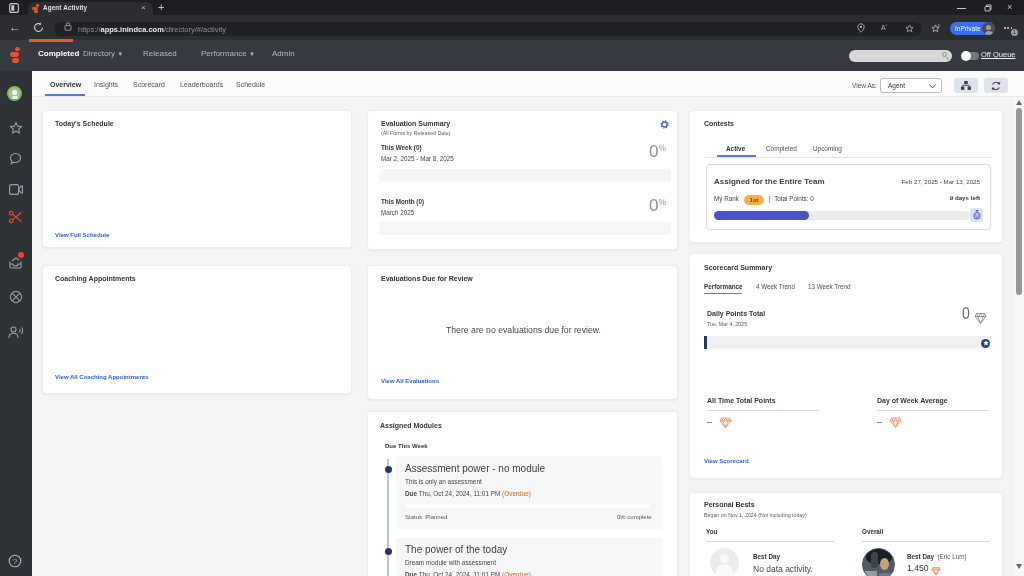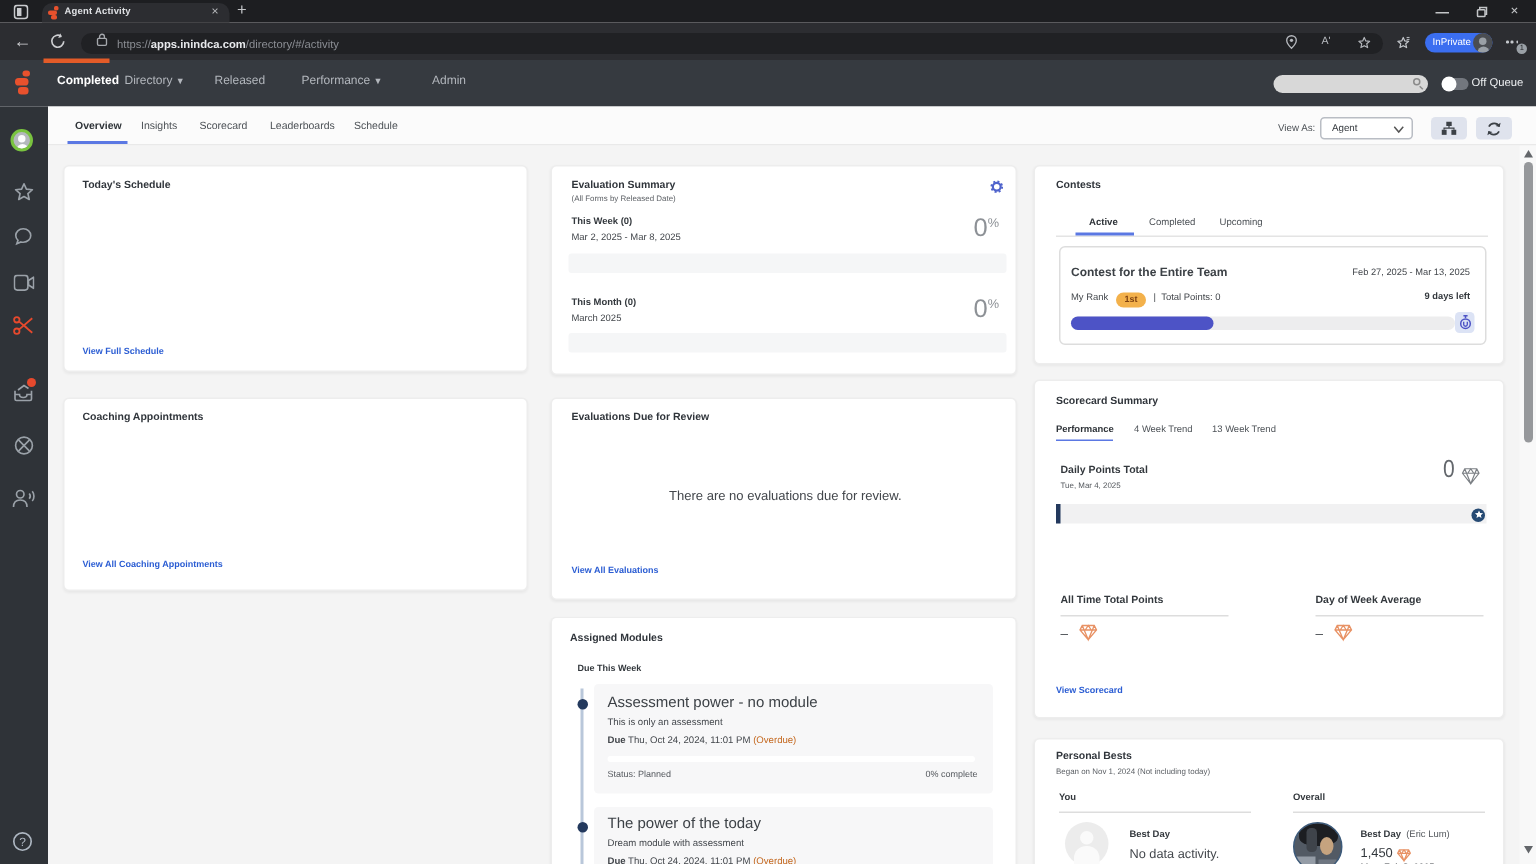--- a/index.html
+++ b/index.html
@@ -14,21 +14,21 @@
 #urlrow { left:0; top:15px; width:1024px; height:25px; background:#2c2d31; }
 #urlpill { left:54px; top:7px; width:868px; height:14px; background:#202124; border-radius:7px; }
 .urltxt { position:absolute; font-size:7.5px; }
 #orangestrip { left:29px; top:39px; width:44px; height:3px; background:#e35b28; }
 
 #appnav { left:0; top:40px; width:1024px; height:31px; background:#363a40; }
 .navitem { position:absolute; top:9px; font-size:8px; color:#b3b7bd; }
 #searchpill { left:849px; top:10px; width:103px; height:12px; background:#d8d8d8; border-radius:6px; }
 #offq-track { left:963px; top:12px; width:16px; height:8px; background:#73777e; border-radius:4px; }
 #offq-knob { left:961px; top:10.5px; width:10px; height:10px; background:#fff; border-radius:50%; }
-#offqtxt { left:981px; top:10px; font-size:7.5px; color:#eef0f2; }
+#offqtxt { left:981px; top:10px; font-size:7.5px; color:#eef0f2;text-decoration:underline; }
 
 #sidebar { left:0; top:71px; width:32px; height:505px; background:#2f3338; }
 
 #subnav { left:32px; top:71px; width:992px; height:26px; background:#fbfbfb; border-bottom:1px solid #e9e9e9; }
 .stab { position:absolute; top:10px; font-size:7px; color:#4c5156; }
 #viewas { left:820px; top:11px; font-size:6.5px; color:#4c5156; }
 #agentsel { left:848px; top:7px; width:62px; height:15px; background:#fff; border:1px solid #b9bdc4; border-radius:3px; font-size:6.5px; color:#33383d; }
 .sbtn { position:absolute; top:7px; width:24px; height:15px; background:#dfe3ed; border-radius:3px; }
 
 #content { left:32px; top:97px; width:981px; height:479px; background:#f4f4f4; }
@@ -110,21 +110,21 @@
   <div class="abs" id="appnav">
     <div class="abs" style="left:10px; top:7px; width:10px; height:16px;">
       <div class="abs" style="left:5px; top:0; width:4.5px; height:4px; background:#e8512d; border-radius:2px;"></div>
       <div class="abs" style="left:0; top:5px; width:9px; height:5px; background:#e8512d; border-radius:2.4px;"></div>
       <div class="abs" style="left:2px; top:11px; width:7px; height:4.5px; background:#e8512d; border-radius:2.2px;"></div>
     </div>
     <div class="abs navitem" style="left:38px; color:#fff; font-weight:bold;">Completed</div>
     <div class="abs navitem" style="left:83px;">Directory <span style="font-size:6px; position:relative; top:-0.5px;">▼</span></div>
     <div class="abs navitem" style="left:143px;">Released</div>
     <div class="abs navitem" style="left:201px;">Performance <span style="font-size:6px; position:relative; top:-0.5px;">▼</span></div>
-    <div class="abs navitem" style="left:288px;">Admin</div>
+    <div class="abs navitem" style="left:272px;">Admin</div>
     <div class="abs" id="searchpill">
         <span class="abs" style="right:5px; top:2px; width:5px; height:5px; border:1px solid #8a8a8a; border-radius:50%;"></span>
         <span class="abs" style="right:3.5px; top:8px; width:3px; height:1px; background:#8a8a8a; transform:rotate(45deg);"></span>
       </div>
     <div class="abs" id="offq-track"></div>
     <div class="abs" id="offq-knob"></div>
     <div class="abs" id="offqtxt">Off Queue</div>
   </div>
   <div class="abs" id="orangestrip"></div>
 
@@ -187,21 +187,21 @@
   </div>
 
   <div class="card" style="left:689px; top:110px; width:314px; height:133px;">
     <div class="ctitle" style="left:14px; top:9px;">Contests</div>
     <div class="abs" style="left:14px; top:46px; width:288px; border-bottom:1px solid #e4e4e4;"></div>
     <div class="abs" style="left:36px; top:34px; font-size:6.4px; font-weight:bold; color:#2e3338;">Active</div>
     <div class="abs" style="left:27px; top:44px; width:39px; height:2px; background:#5b78e3;"></div>
     <div class="abs" style="left:76px; top:34px; font-size:6.4px; color:#4c5156;">Completed</div>
     <div class="abs" style="left:123px; top:34px; font-size:6.4px; color:#4c5156;">Upcoming</div>
     <div class="abs" style="left:16px; top:53px; width:285px; height:66px; border:1px solid #ddd; border-radius:4px;"></div>
-    <div class="abs" style="left:24px; top:66px; font-size:8px; font-weight:bold; color:#3c4146;">Contest for the Entire Team</div>
+    <div class="abs" style="left:24px; top:66px; font-size:8px; font-weight:bold; color:#3c4146;">Assigned for the Entire Team</div>
     <div class="abs" style="right:22px; top:67px; font-size:6.2px; color:#43474c;">Feb 27, 2025 - Mar 13, 2025</div>
     <div class="abs" style="left:24px; top:84px; font-size:6.3px; color:#43474c;">My Rank</div>
     <div class="abs" style="left:54px; top:83.5px; width:20px; height:10.5px; background:#f3b14b; border-radius:5px; font-size:6px; font-weight:bold; color:#7c3f10; text-align:center; line-height:10.5px;">1st</div>
     <div class="abs" style="left:79px; top:84px; font-size:6.3px; color:#43474c;">|&nbsp;&nbsp;Total Points: 0</div>
     <div class="abs" style="right:22px; top:83px; font-size:6.2px; font-weight:bold; color:#33383d;">9 days left</div>
     <div class="abs" style="left:24px; top:100px; width:256px; height:9px; background:#ededee; border-radius:5px;"></div>
     <div class="abs" style="left:24px; top:100px; width:95px; height:9px; background:#4d53c6; border-radius:5px;"></div>
     <div class="abs" style="left:280px; top:97px; width:13px; height:14px; background:#dce3f5; border-radius:3px;">
         <svg class="abs" style="left:2.5px; top:2px;" width="8" height="10" viewBox="0 0 8 10">
           <path d="M2.6 0.5 L5.4 0.5 M4 0.5 L4 2" stroke="#4d53c6" stroke-width="1" fill="none"></path>

